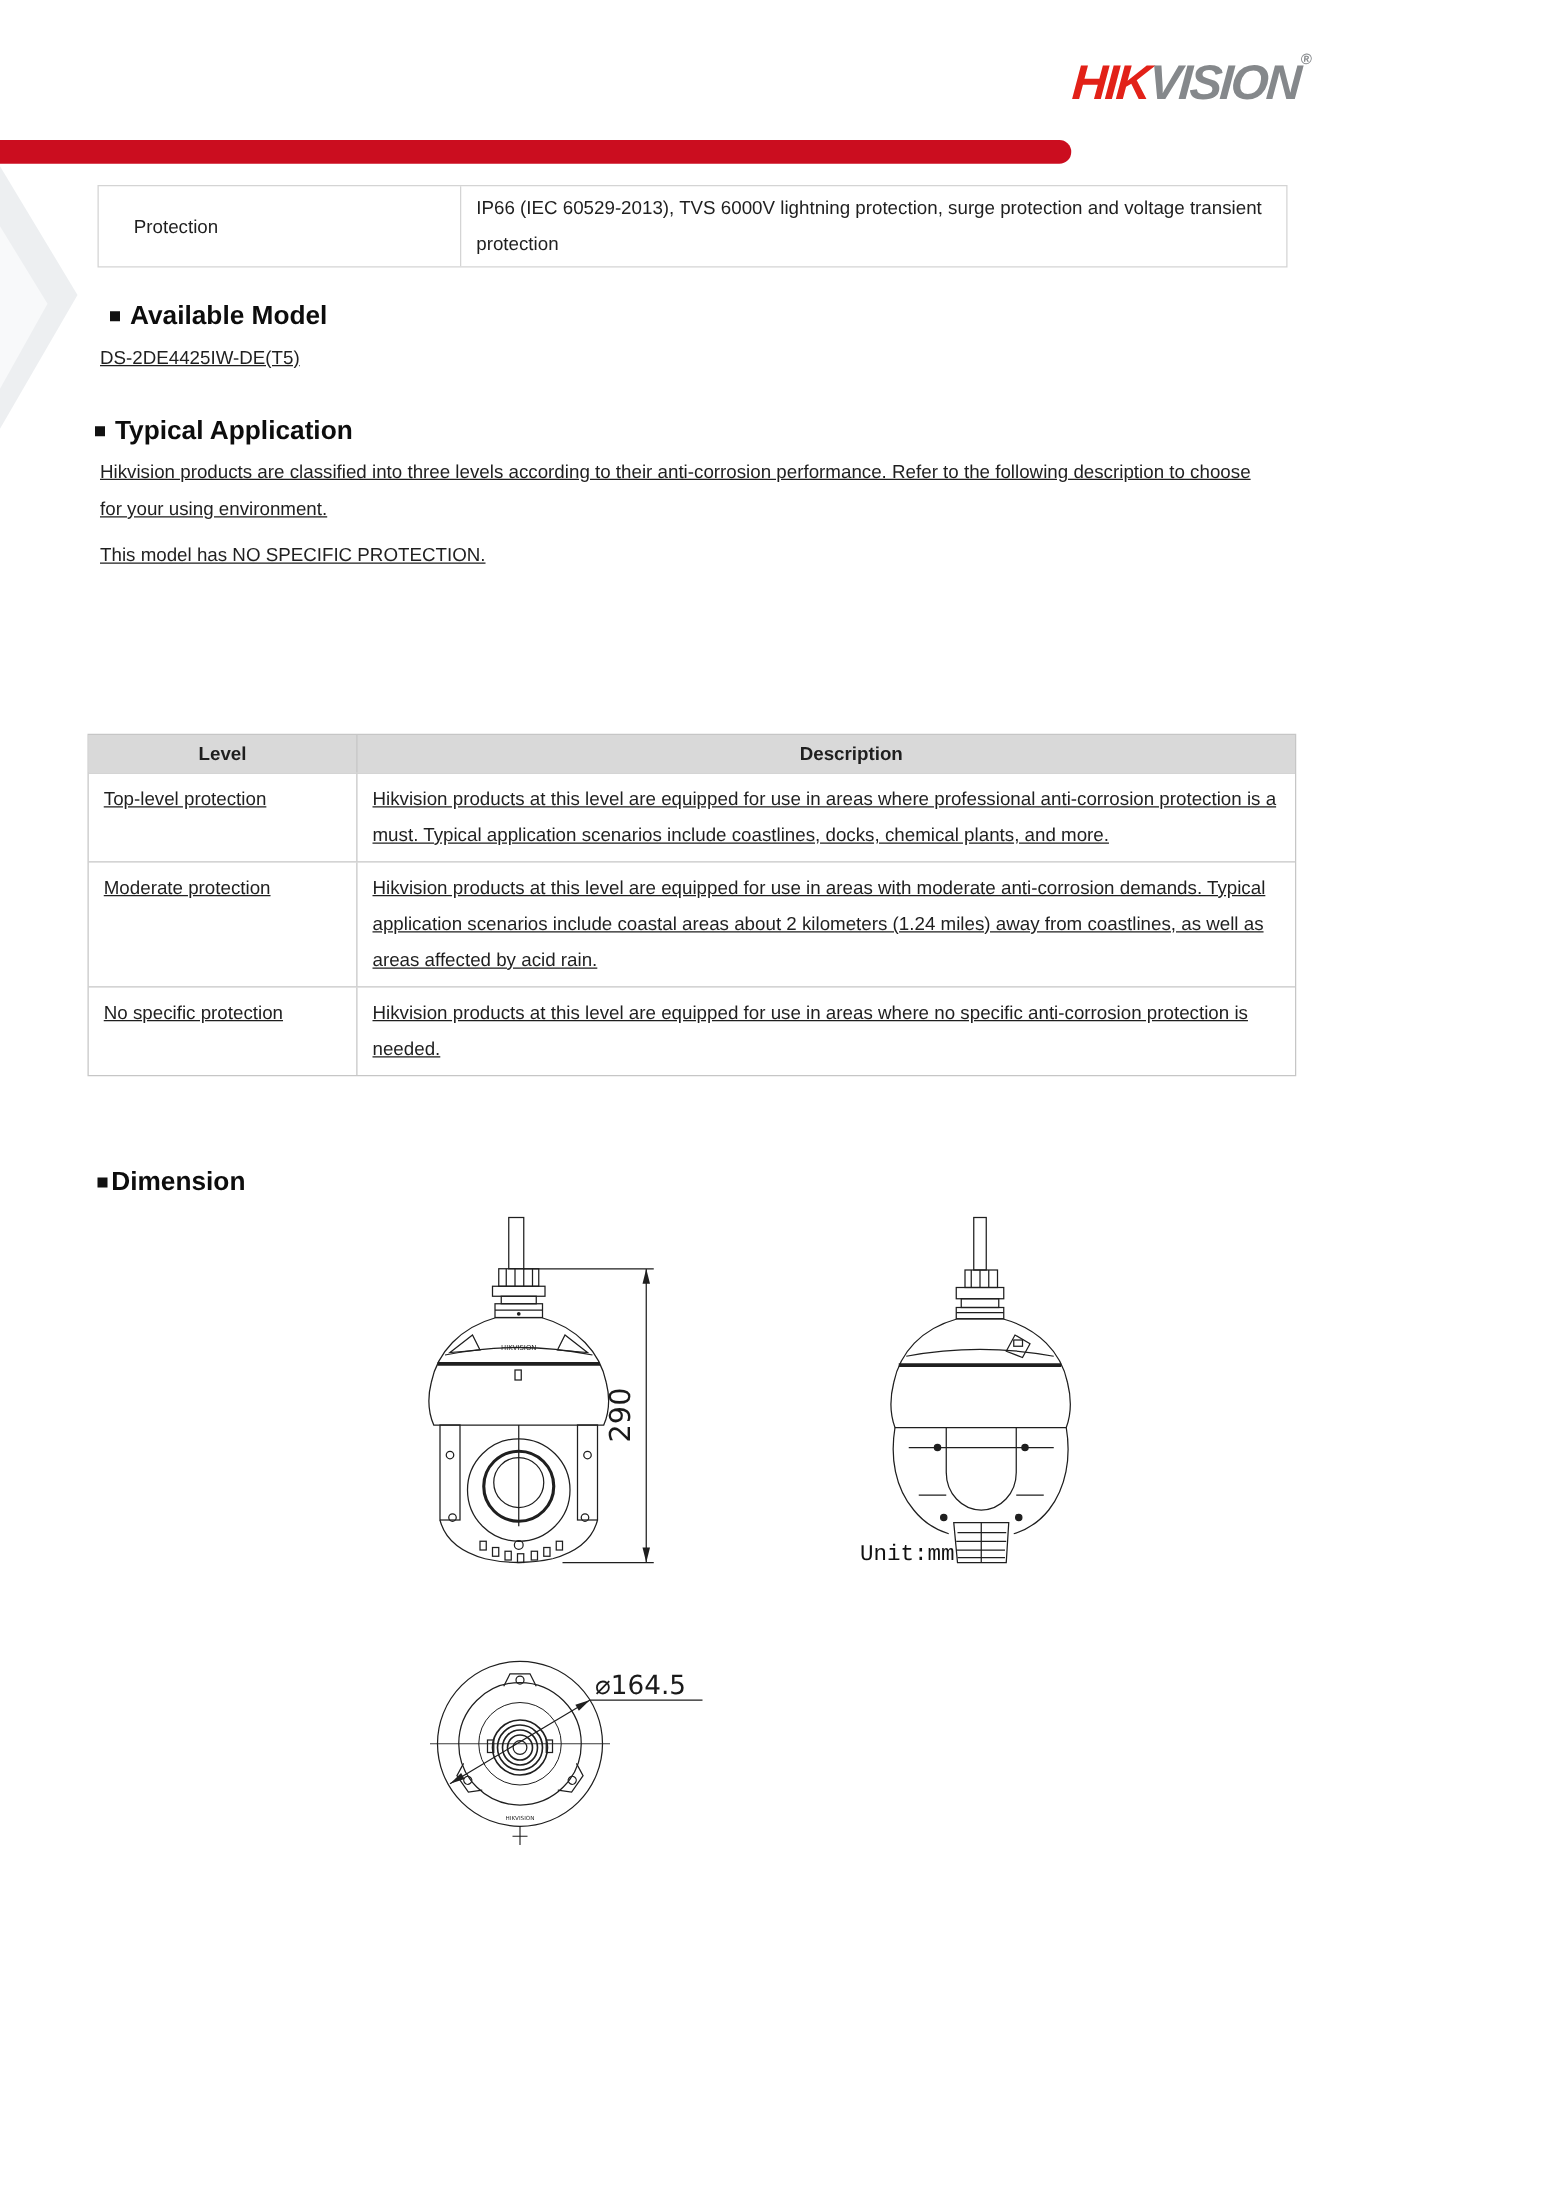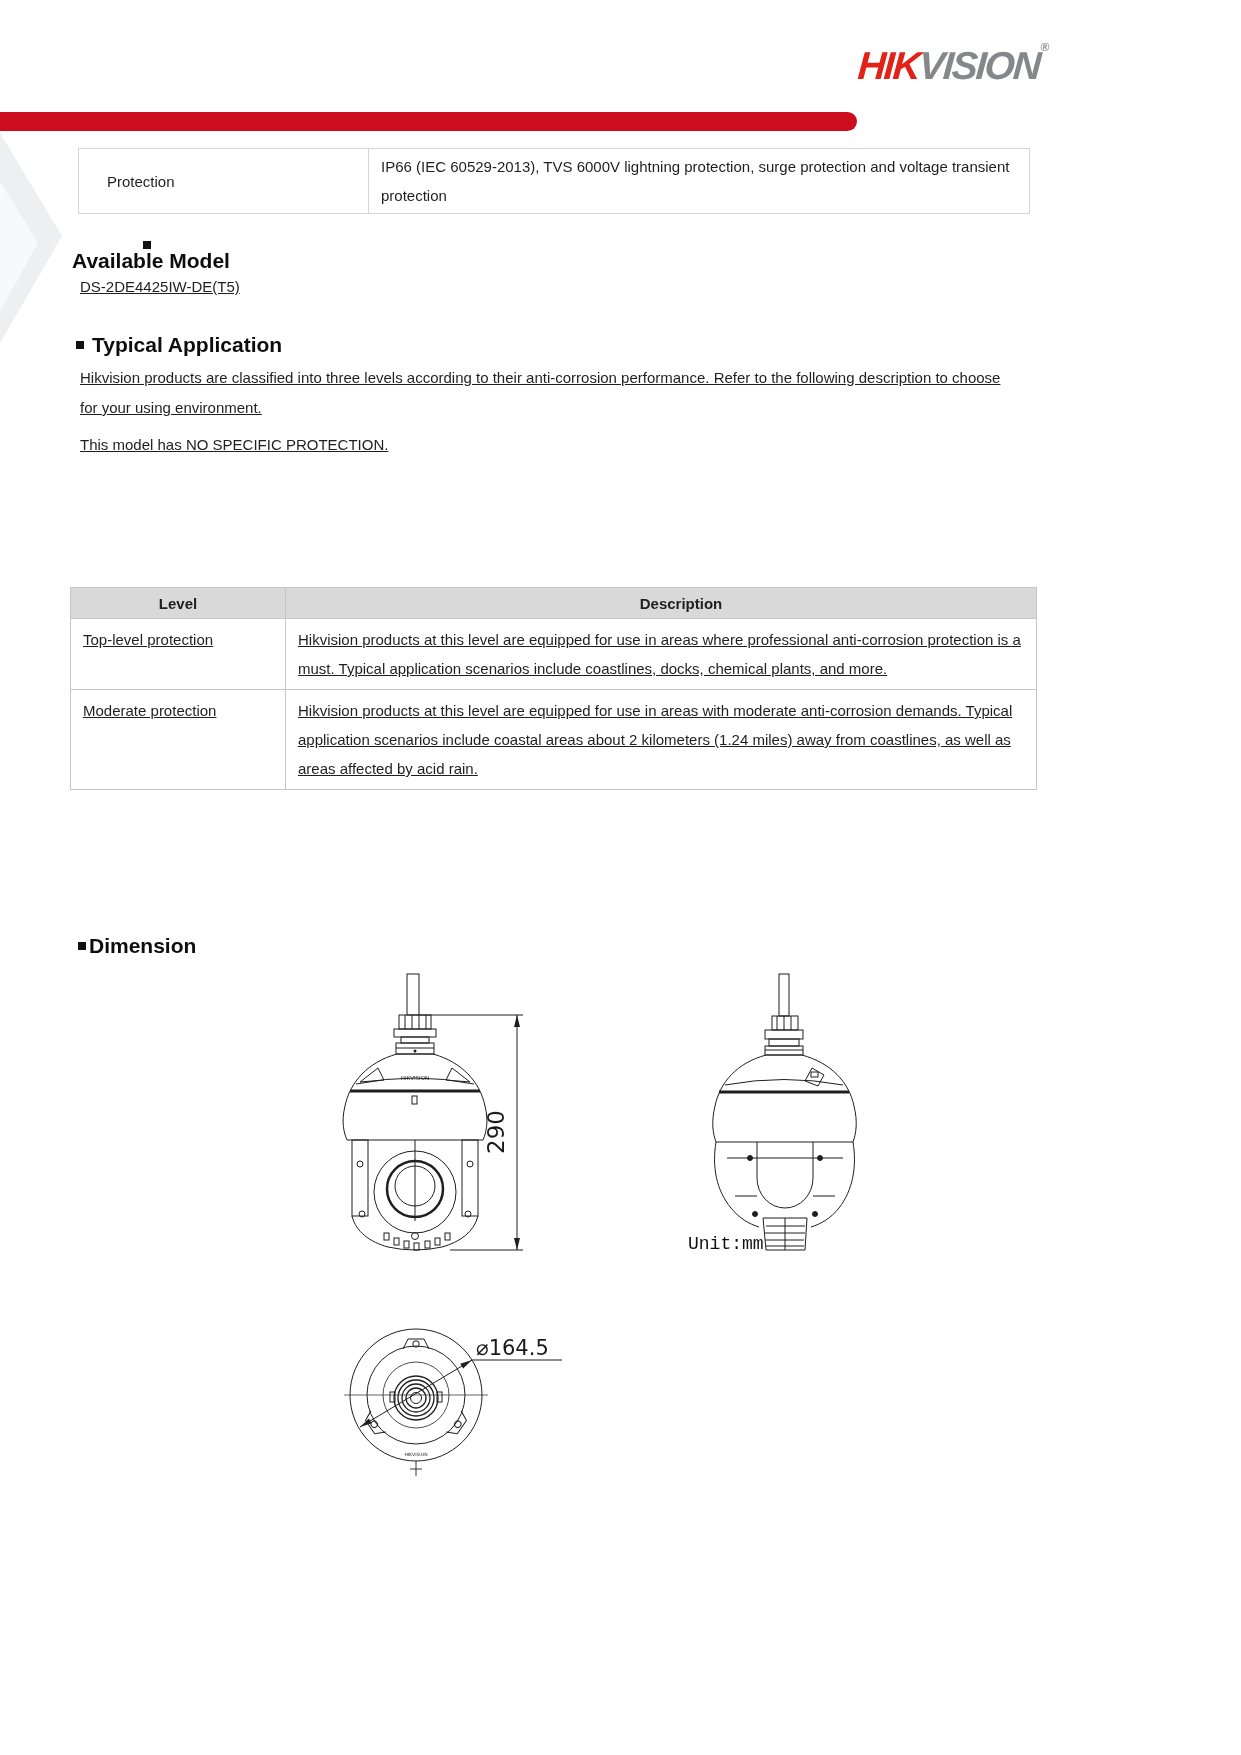--- a/index.html
+++ b/index.html
@@ -68,21 +68,21 @@
     <span class="hik">HIK</span><span class="vision">VISION</span><span class="reg">®</span>
   </div>
 
   <div class="redbar"></div>
 
   <div class="t1">
     <div class="t1-label">Protection</div>
     <div class="t1-value">IP66 (IEC 60529-2013), TVS 6000V lightning protection, surge protection and voltage transient protection</div>
   </div>
 
-  <div class="h2" style="left:72px;top:241px;flex-direction:column;">
+  <div class="h2" style="left:88px;top:241px;">
     <span class="bullet"></span>
     <span>Available Model</span>
   </div>
   <div class="body-text" style="left:80px;top:272px;">DS-2DE4425IW-DE(T5)</div>
 
   <div class="h2" style="left:76px;top:333px;">
     <span class="bullet"></span>
     <span>Typical Application</span>
   </div>
   <div class="body-text" style="left:80px;top:363px;width:935px;">Hikvision products are classified into three levels according to their anti-corrosion performance. Refer to the following description to choose for your using environment.</div>
@@ -93,20 +93,24 @@
       <div class="t2-hcell t2-col1">Level</div>
       <div class="t2-hcell t2-col2">Description</div>
     </div>
     <div class="t2-row">
       <div class="t2-cell t2-col1">Top-level protection</div>
       <div class="t2-cell t2-col2">Hikvision products at this level are equipped for use in areas where professional anti-corrosion protection is a must. Typical application scenarios include coastlines, docks, chemical plants, and more.</div>
     </div>
     <div class="t2-row">
       <div class="t2-cell t2-col1">Moderate protection</div>
       <div class="t2-cell t2-col2">Hikvision products at this level are equipped for use in areas with moderate anti-corrosion demands. Typical application scenarios include coastal areas about 2 kilometers (1.24 miles) away from coastlines, as well as areas affected by acid rain.</div>
+    </div>
+    <div class="t2-row">
+      <div class="t2-cell t2-col1">No specific protection</div>
+      <div class="t2-cell t2-col2">Hikvision products at this level are equipped for use in areas where no specific anti-corrosion protection is needed.</div>
     </div>
   </div>
 
   <div class="h2" style="left:78px;top:934px;">
     <span class="bullet tight"></span>
     <span>Dimension</span>
   </div>
 
   <svg class="drawing" style="left:300px;top:968px;" width="235" height="292" viewBox="0 0 235 292">
     <g stroke="#1f1f1f" fill="none" stroke-width="1">

